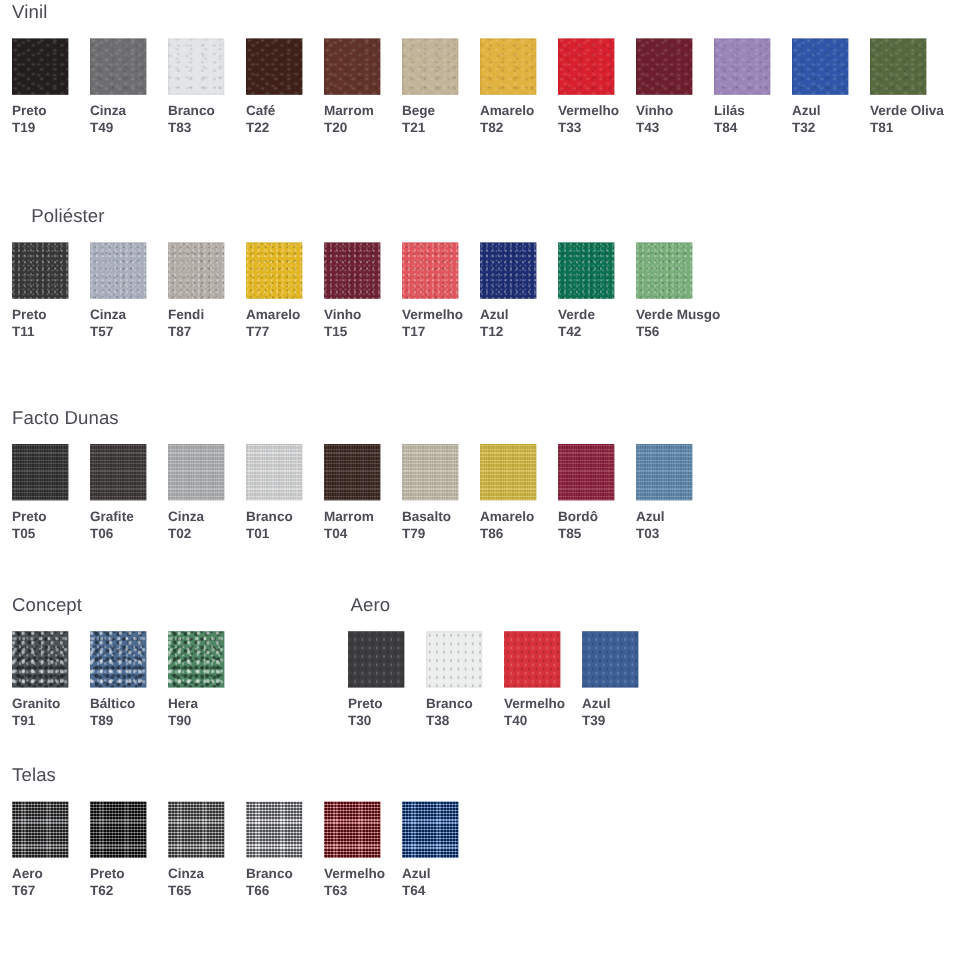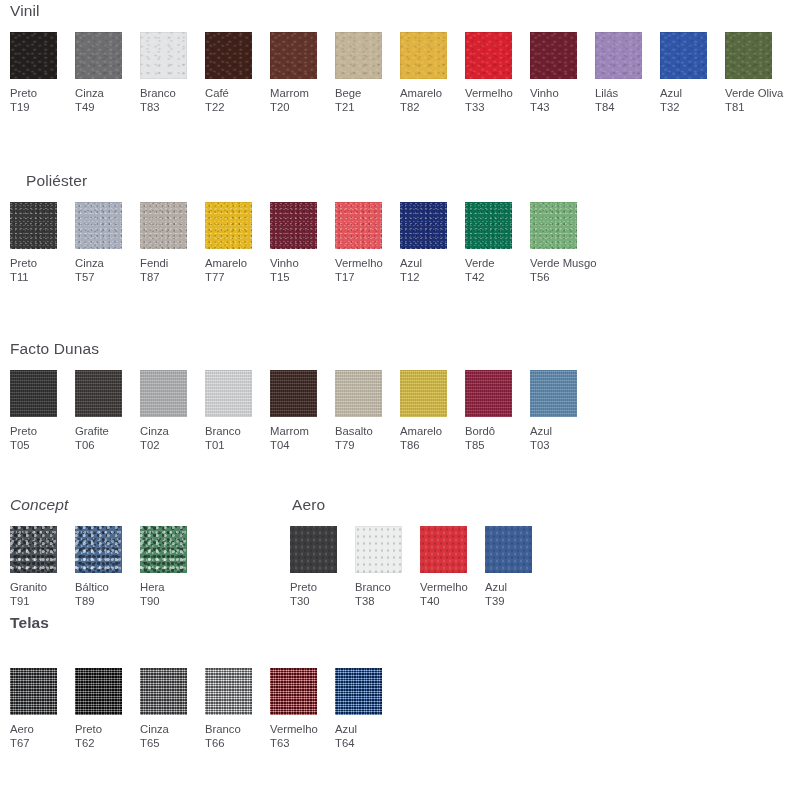--- a/index.html
+++ b/index.html
@@ -31,20 +31,21 @@
     color: #4a4a52;
     letter-spacing: .1px;
     white-space: nowrap;
   }
 
   
   .swatch-row {
     position: absolute;
     display: flex;
     align-items: center;
+    font-weight: bold;
   }
   .swatch-cell {
     width: 65px;
     flex: 0 0 65px;
     display: block;
   }
   .swatch-cell.wide { width: 75px; flex: 0 0 75px; }
 
   .chip {
     width: 47px;
@@ -274,21 +275,21 @@
       <div class="swatch-cell">
         <div class="chip light-edge tex-facto" style="background-color: rgb(142, 30, 60);"></div>
         <div class="chip-label"><span>Bordô</span><span class="code">T85</span></div>
       </div>
       <div class="swatch-cell">
         <div class="chip light-edge tex-facto" style="background-color: rgb(94, 137, 174);"></div>
         <div class="chip-label"><span>Azul</span><span class="code">T03</span></div>
       </div>
     </div>
 
-  <div class="section-title" style="left:10px; top:496px;font-style:italic;">Concept</div>
+  <div class="section-title" style="left:10px; top:496px;">Concept</div>
   <div class="swatch-row" id="row-concept" style="left:10px; top:526px;">
       <div class="swatch-cell">
         <div class="chip light-edge tex-concept" style="background-color: rgb(74, 81, 87);"></div>
         <div class="chip-label"><span>Granito</span><span class="code">T91</span></div>
       </div>
       <div class="swatch-cell">
         <div class="chip light-edge tex-concept" style="background-color: rgb(77, 107, 145);"></div>
         <div class="chip-label"><span>Báltico</span><span class="code">T89</span></div>
       </div>
       <div class="swatch-cell">
@@ -310,21 +311,21 @@
       <div class="swatch-cell">
         <div class="chip light-edge tex-aero" style="background-color: rgb(216, 50, 60);"></div>
         <div class="chip-label"><span>Vermelho</span><span class="code">T40</span></div>
       </div>
       <div class="swatch-cell">
         <div class="chip light-edge tex-aero" style="background-color: rgb(61, 95, 150);"></div>
         <div class="chip-label"><span>Azul</span><span class="code">T39</span></div>
       </div>
     </div>
 
-  <div class="section-title" style="left:10px; top:614px;font-weight:bold;">Telas</div>
+  <div class="section-title" style="left:10px; top:638px;">Telas</div>
   <div class="swatch-row" id="row-telas" style="left:10px; top:668px;">
       <div class="swatch-cell">
         <div class="chip light-edge tex-telas" style="background-color: rgb(77, 79, 82);"></div>
         <div class="chip-label"><span>Aero</span><span class="code">T67</span></div>
       </div>
       <div class="swatch-cell">
         <div class="chip light-edge tex-telas" style="background-color: rgb(31, 31, 32);"></div>
         <div class="chip-label"><span>Preto</span><span class="code">T62</span></div>
       </div>
       <div class="swatch-cell">

